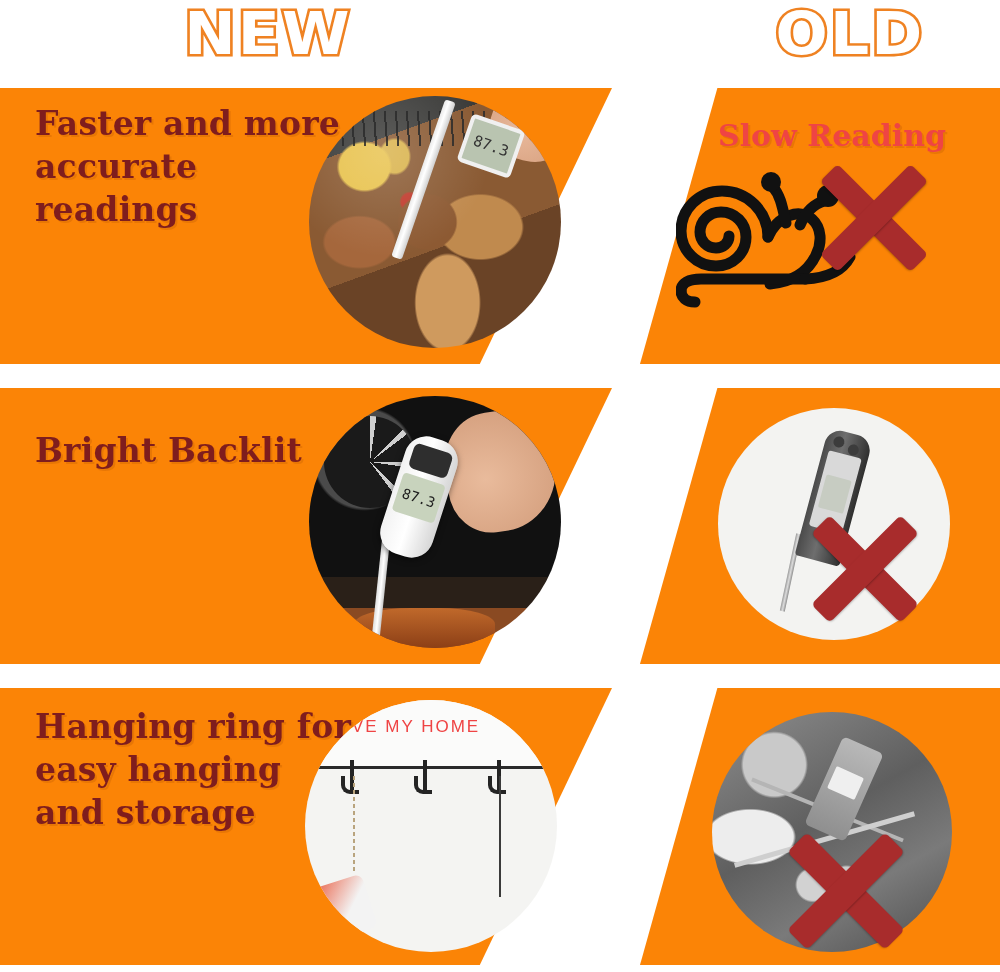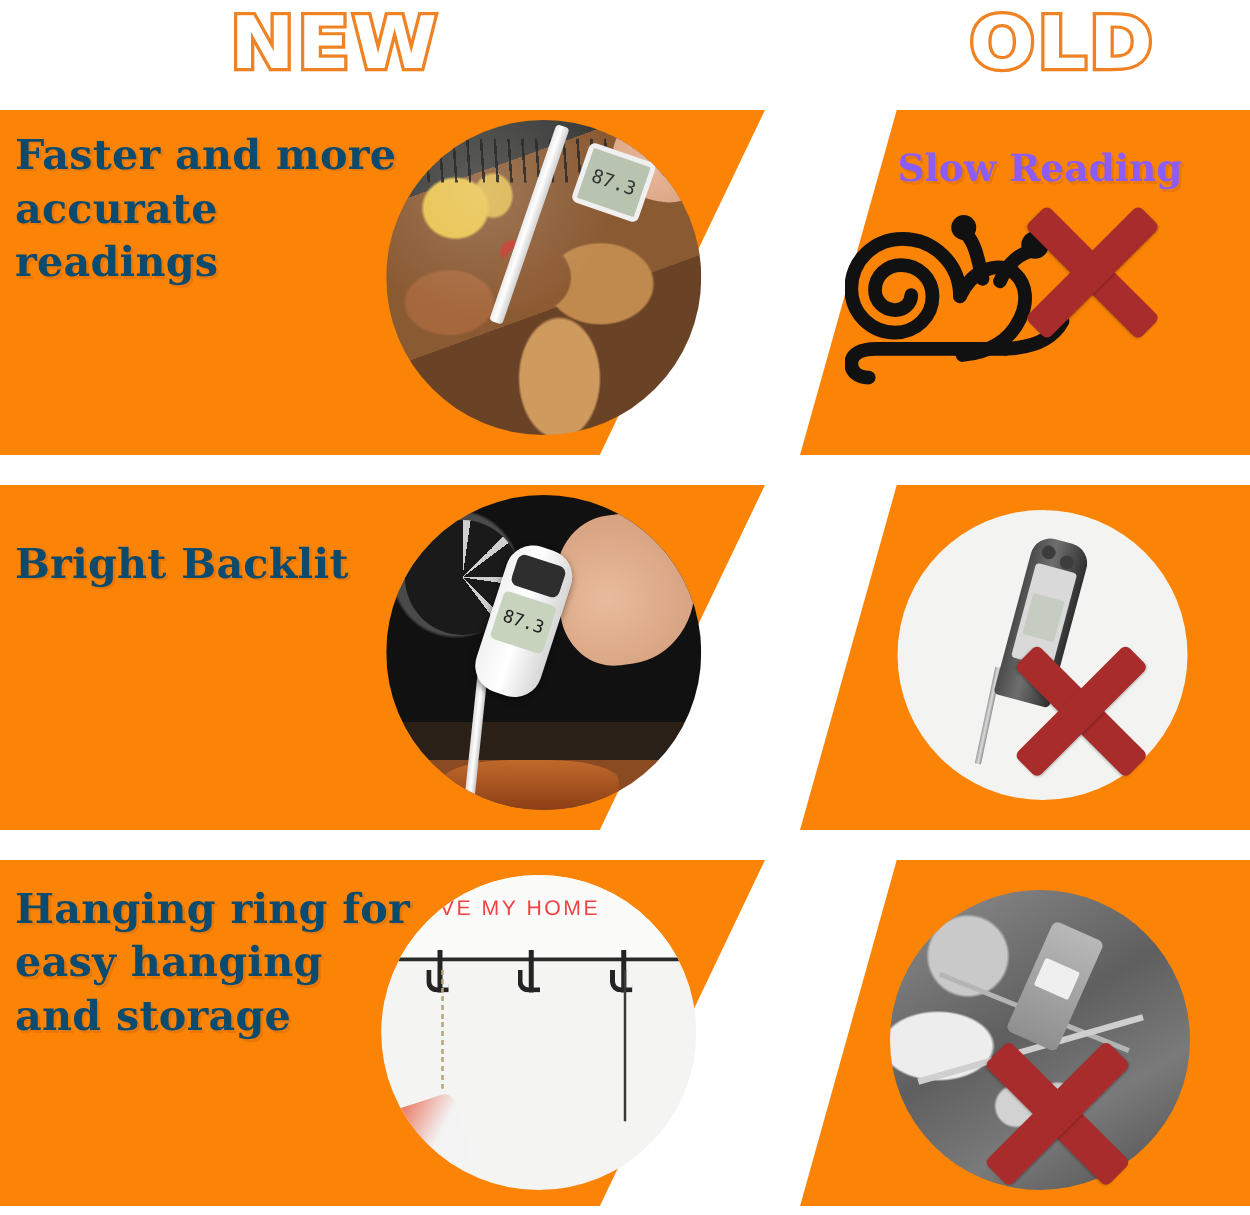--- a/index.html
+++ b/index.html
@@ -40,36 +40,37 @@
   .right-1{left:640px;top:88px;width:360px;height:276px;
     clip-path:polygon(21.5% 0, 100% 0, 100% 100%, 0 100%);}
   .right-2{left:640px;top:388px;width:360px;height:276px;
     clip-path:polygon(21.5% 0, 100% 0, 100% 100%, 0 100%);}
   .right-3{left:640px;top:688px;width:360px;height:277px;
     clip-path:polygon(21.5% 0, 100% 0, 100% 100%, 0 100%);}
 
   
   .cap{
     position:absolute;
-    color:#0c4a6e;
+    color:#7f1d1d;
     font-family:"DejaVu Serif", serif;
     font-weight:bold;
     font-size:33px;
     line-height:1.30;
     text-shadow:2px 2px 0 rgba(150,60,0,.18);
     white-space:pre-line;
     letter-spacing:.2px;
+    margin-left:23px;
   }
   .cap-1{left:12px;top:103px;width:330px;}
   .cap-2{left:12px;top:430px;width:330px;}
   .cap-3{left:12px;top:706px;width:340px;}
 
   .cap-old{
     position:absolute;
-    color:#8b5cf6;
+    color:#ef4444;
     font-family:"DejaVu Serif", serif;
     font-weight:bold;font-size:30px;
     text-shadow:2px 2px 0 rgba(150,60,0,.18);
     left:718px;top:118px;width:280px;
   }
 
   
   .circ{position:absolute;border-radius:50%;overflow:hidden;}
 
   

